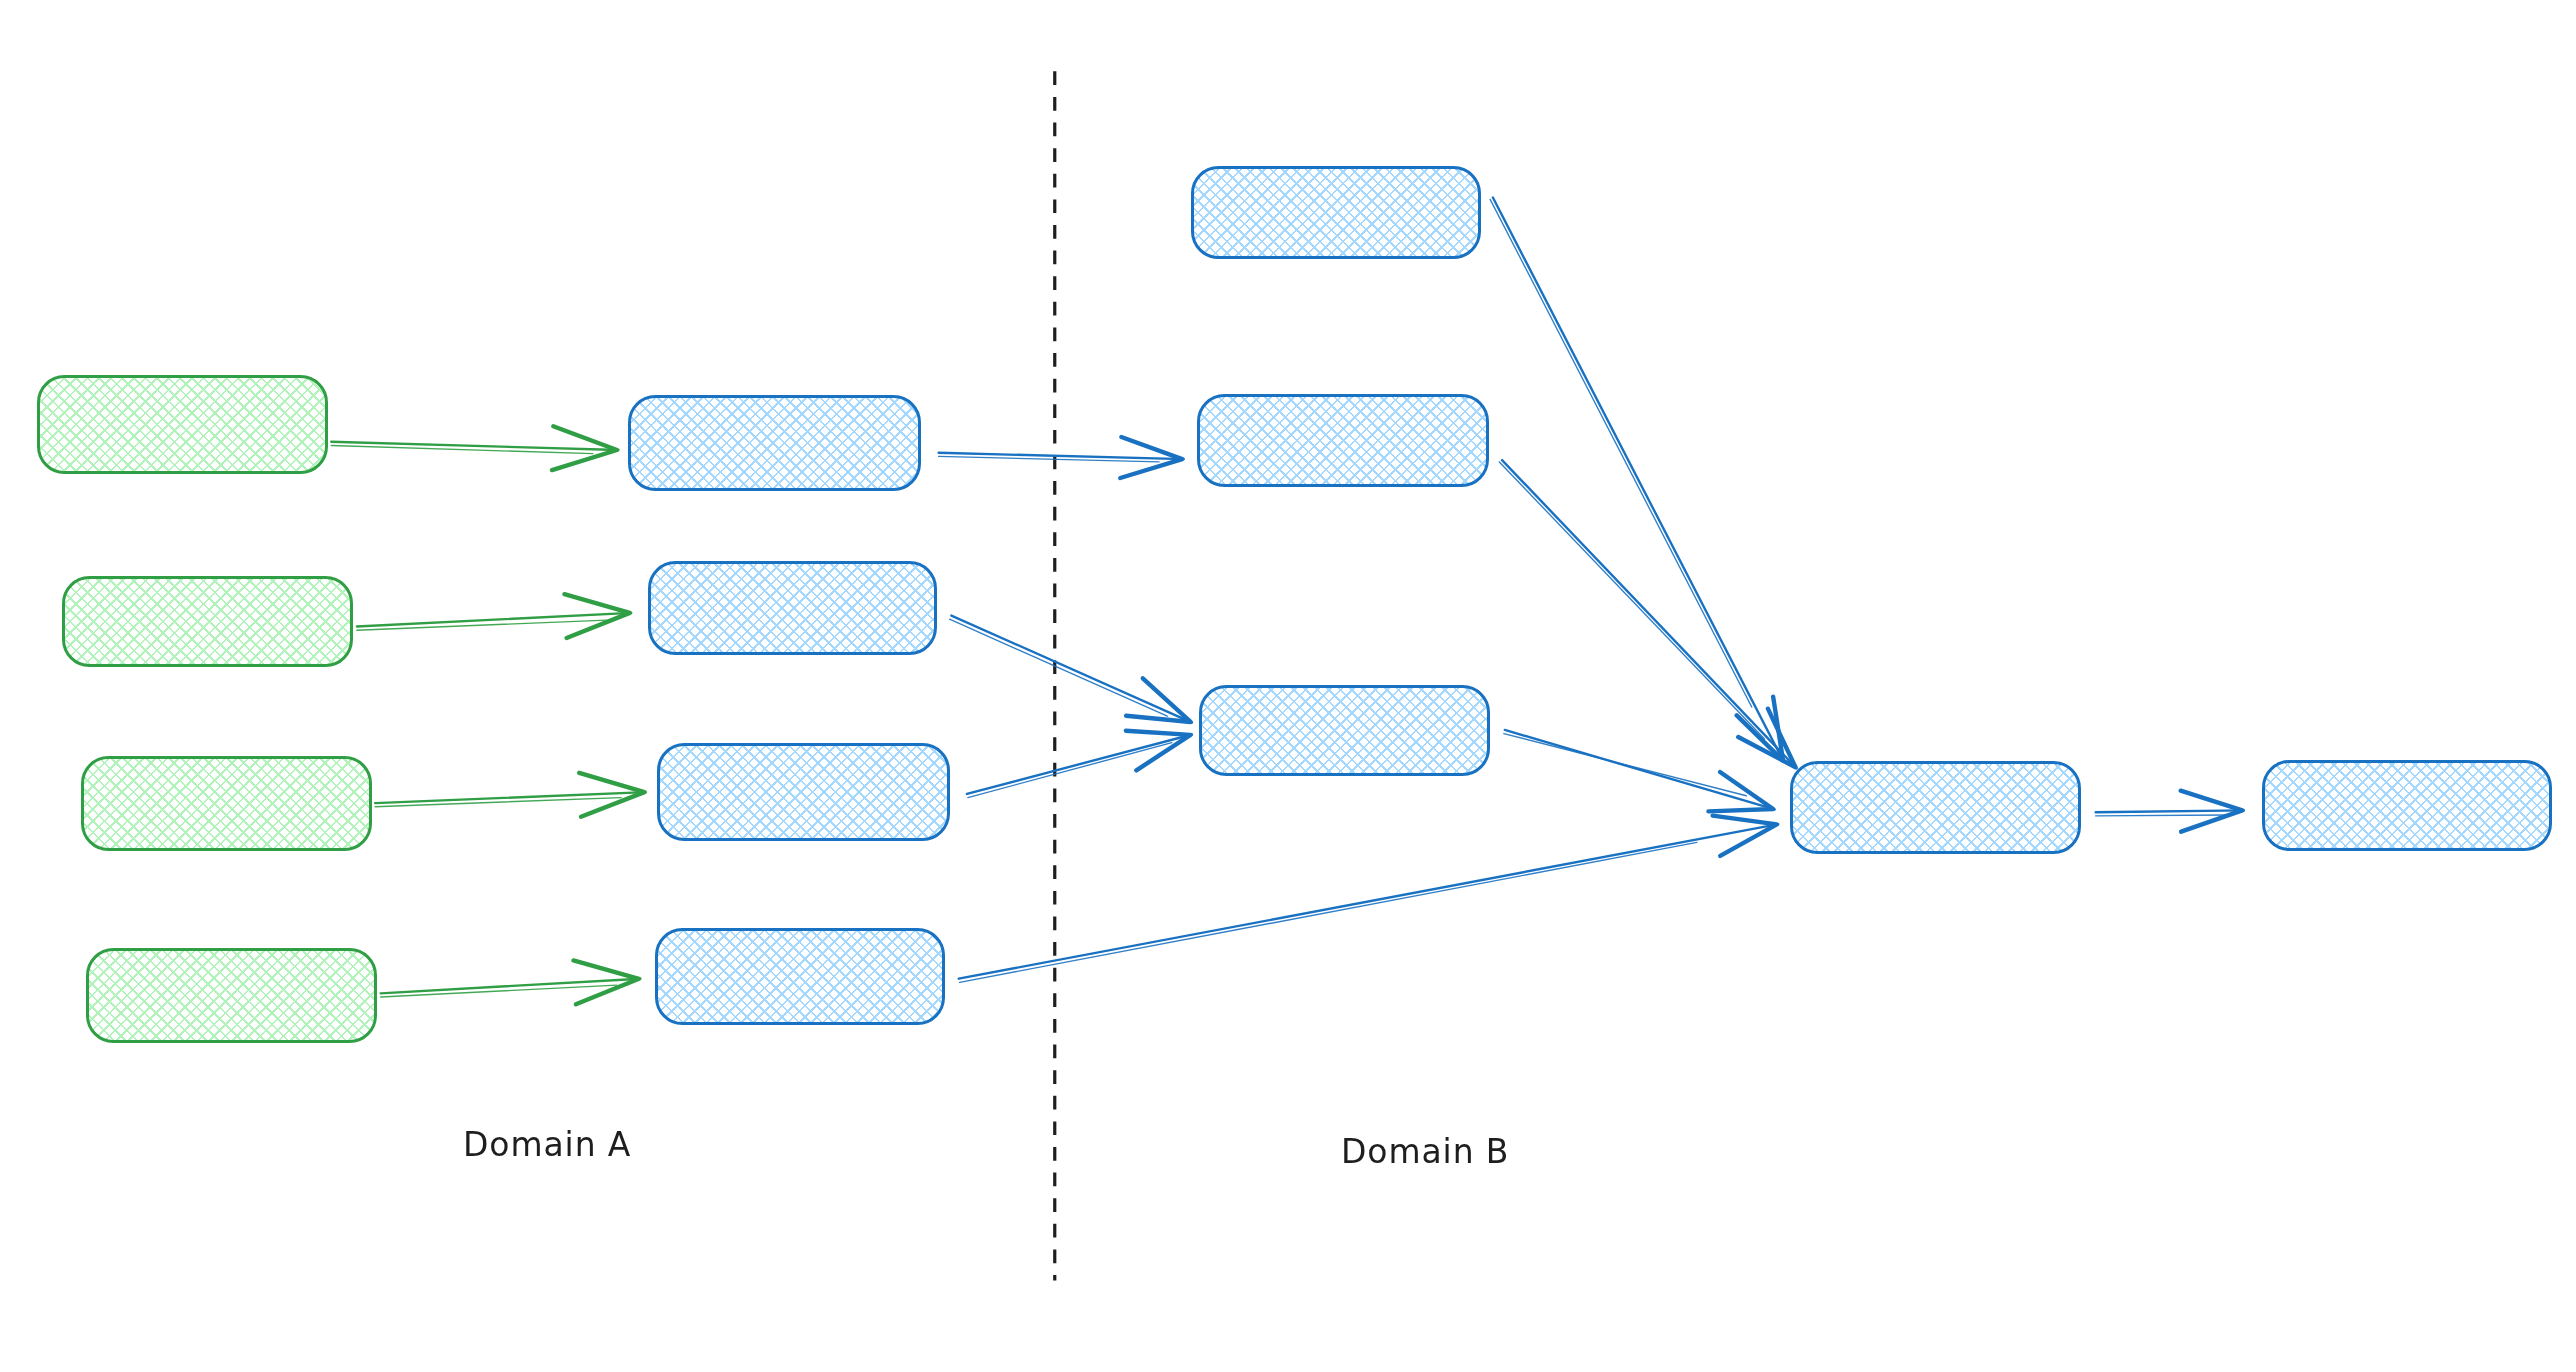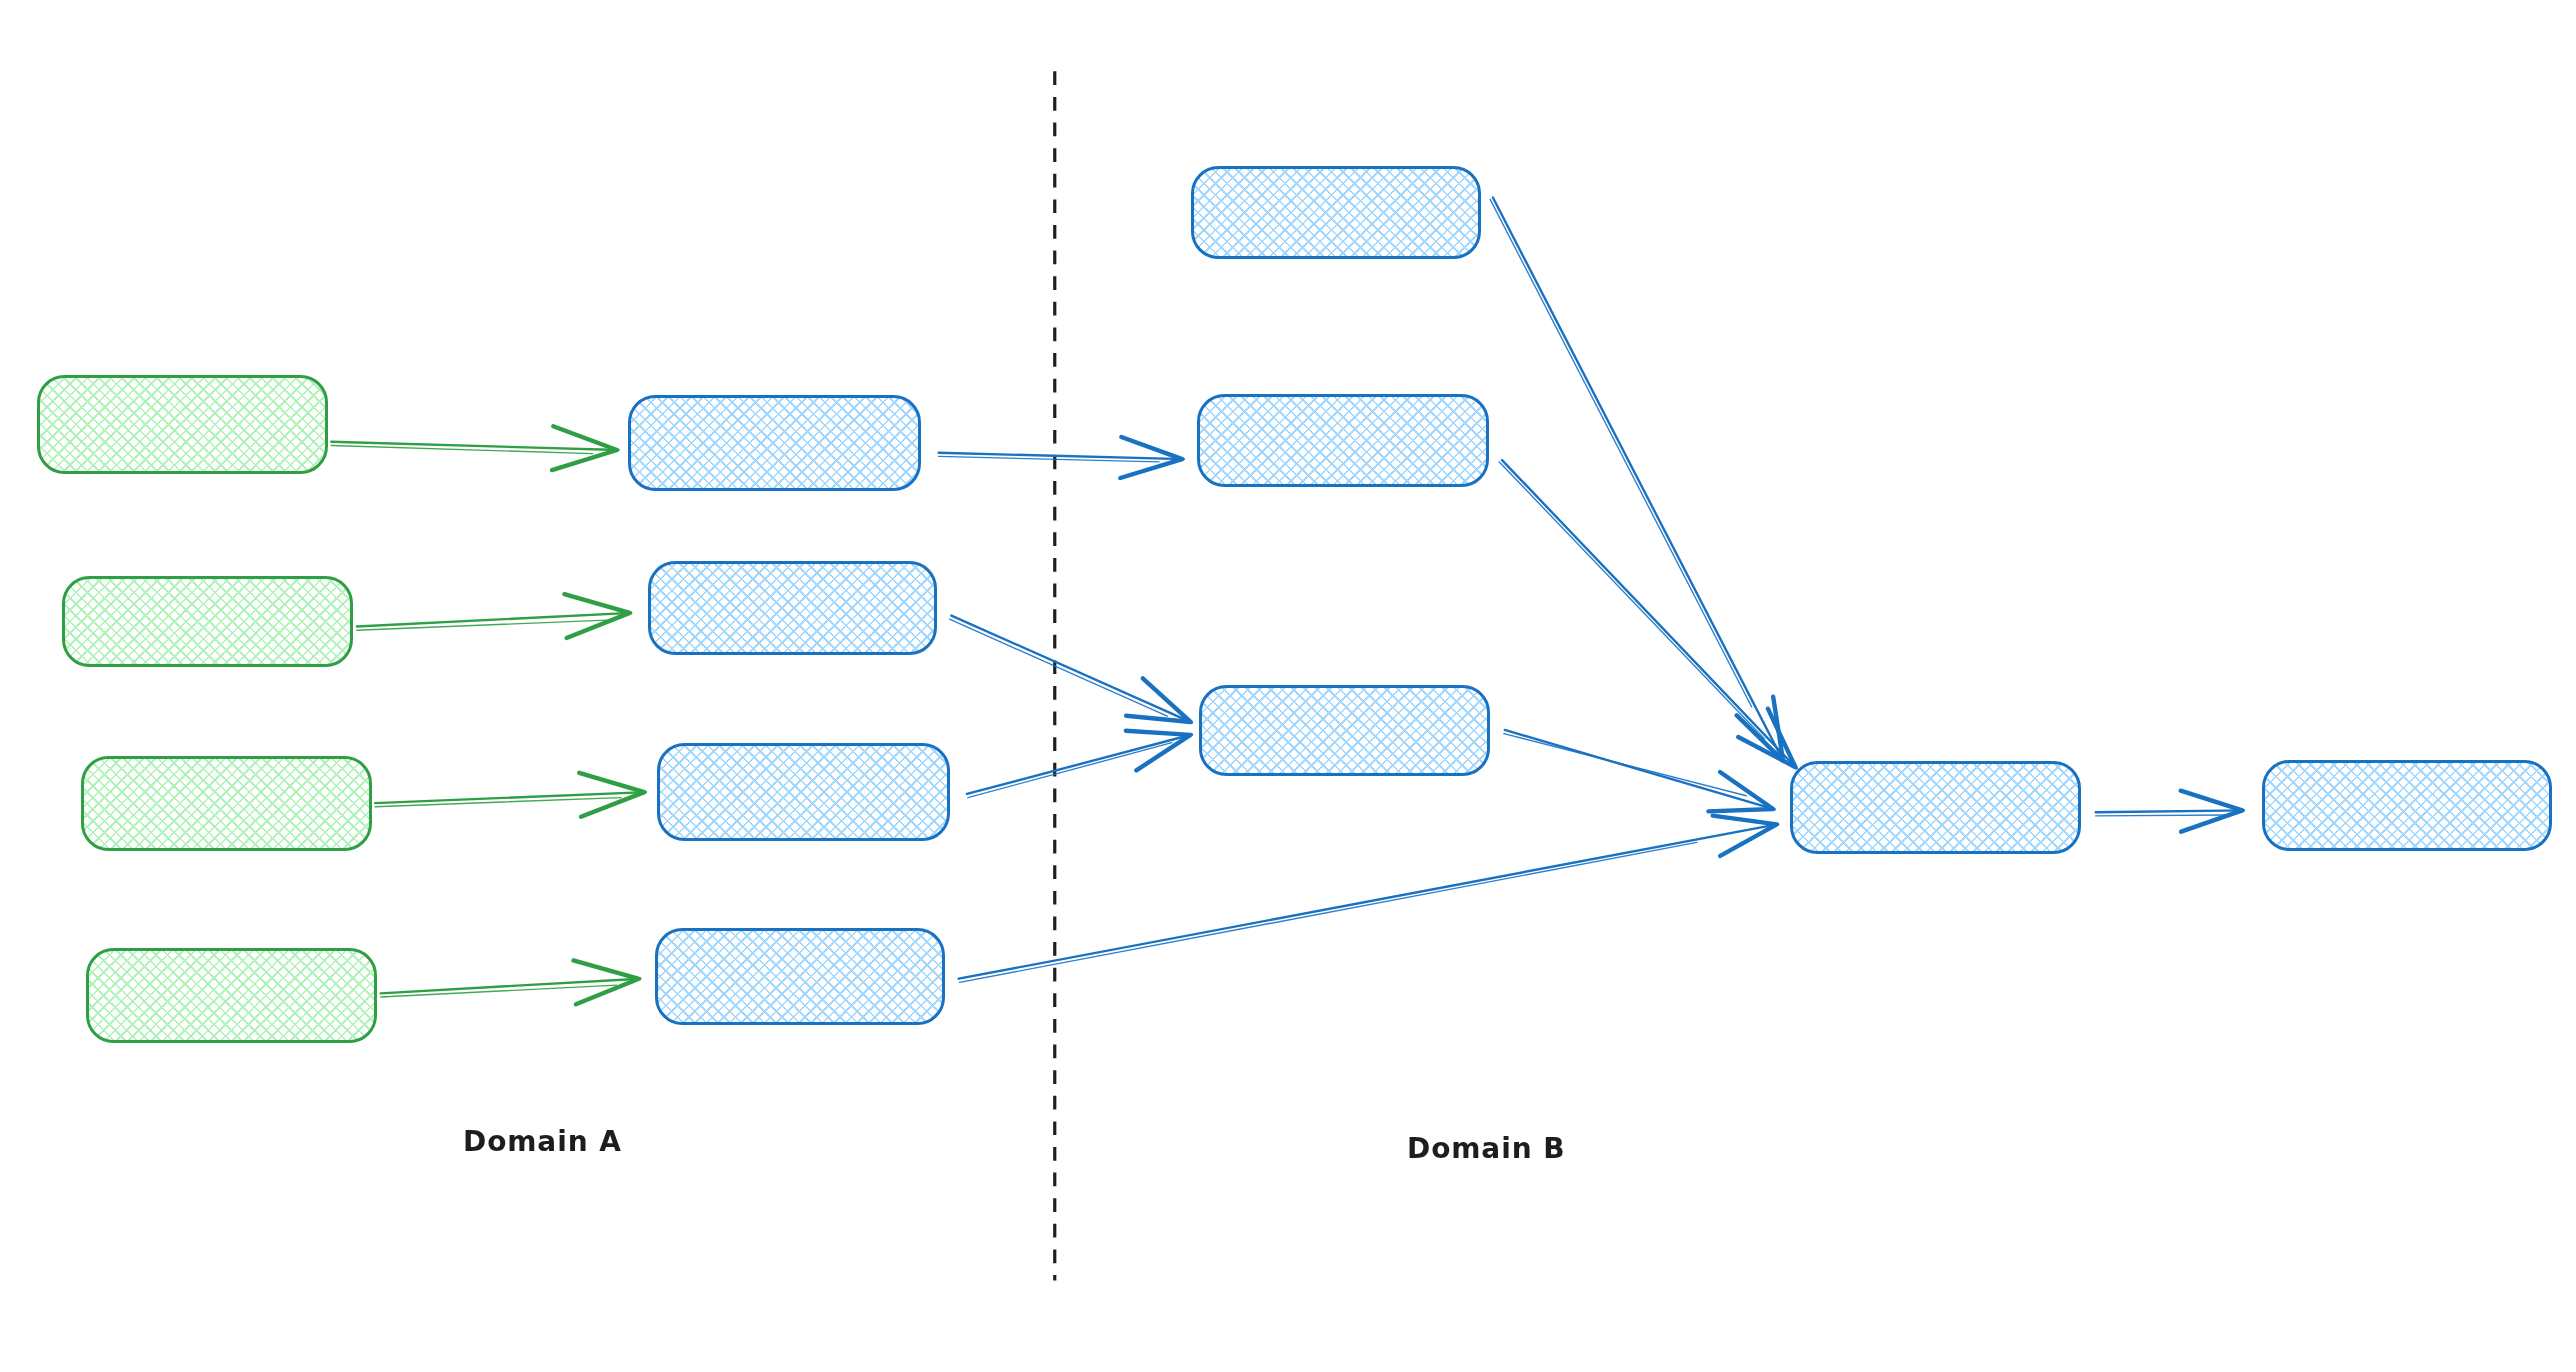--- a/index.html
+++ b/index.html
@@ -31,21 +31,21 @@
   }
   .edge-green{stroke:var(--green-stroke);fill:none;}
   .edge-blue{stroke:var(--blue-stroke);fill:none;}
   .edge-main{stroke-width:2.6;stroke-linecap:round;}
   .edge-ghost{stroke-width:1.5;stroke-linecap:round;opacity:.9;}
   .head-green{stroke:var(--green-stroke);fill:none;stroke-width:3;stroke-linecap:round;stroke-linejoin:round;}
   .head-blue{stroke:var(--blue-stroke);fill:none;stroke-width:3;stroke-linecap:round;stroke-linejoin:round;}
   .divider{stroke:var(--divider);stroke-width:3.5;stroke-dasharray:15 13;}
   .domain-label{
     position:absolute;color:var(--label-text);
-    font-size:28px;letter-spacing:0.9px;font-weight:700;white-space:nowrap;
+    font-size:33px;letter-spacing:0.9px;font-weight:400;white-space:nowrap;
   }
 </style>
 </head>
 <body>
 
 <div class="canvas">
 
   <svg class="edges" width="2576" height="1372" viewBox="0 0 2816 1500">
     <defs>
       <marker id="mg" markerUnits="userSpaceOnUse" markerWidth="100" markerHeight="80" viewBox="-50 -25 55 50" refX="1" refY="0" orient="auto">
@@ -119,16 +119,16 @@
   <div class="node blue" style="left:657px;top:743px;width:293px;height:98px"></div>
   <div class="node blue" style="left:655px;top:928px;width:290px;height:97px"></div>
 
   <div class="node blue" style="left:1191px;top:166px;width:290px;height:93px"></div>
   <div class="node blue" style="left:1197px;top:394px;width:292px;height:93px"></div>
   <div class="node blue" style="left:1199px;top:685px;width:291px;height:91px"></div>
   <div class="node blue" style="left:1790px;top:761px;width:291px;height:93px"></div>
   <div class="node blue" style="left:2262px;top:760px;width:290px;height:91px"></div>
 
   <div class="domain-label" style="left:463px;top:1125px">Domain A</div>
-  <div class="domain-label" style="left:1407px;top:1132px">Domain B</div>
+  <div class="domain-label" style="left:1341px;top:1132px">Domain B</div>
 
 </div>
 
 
 </body></html>

